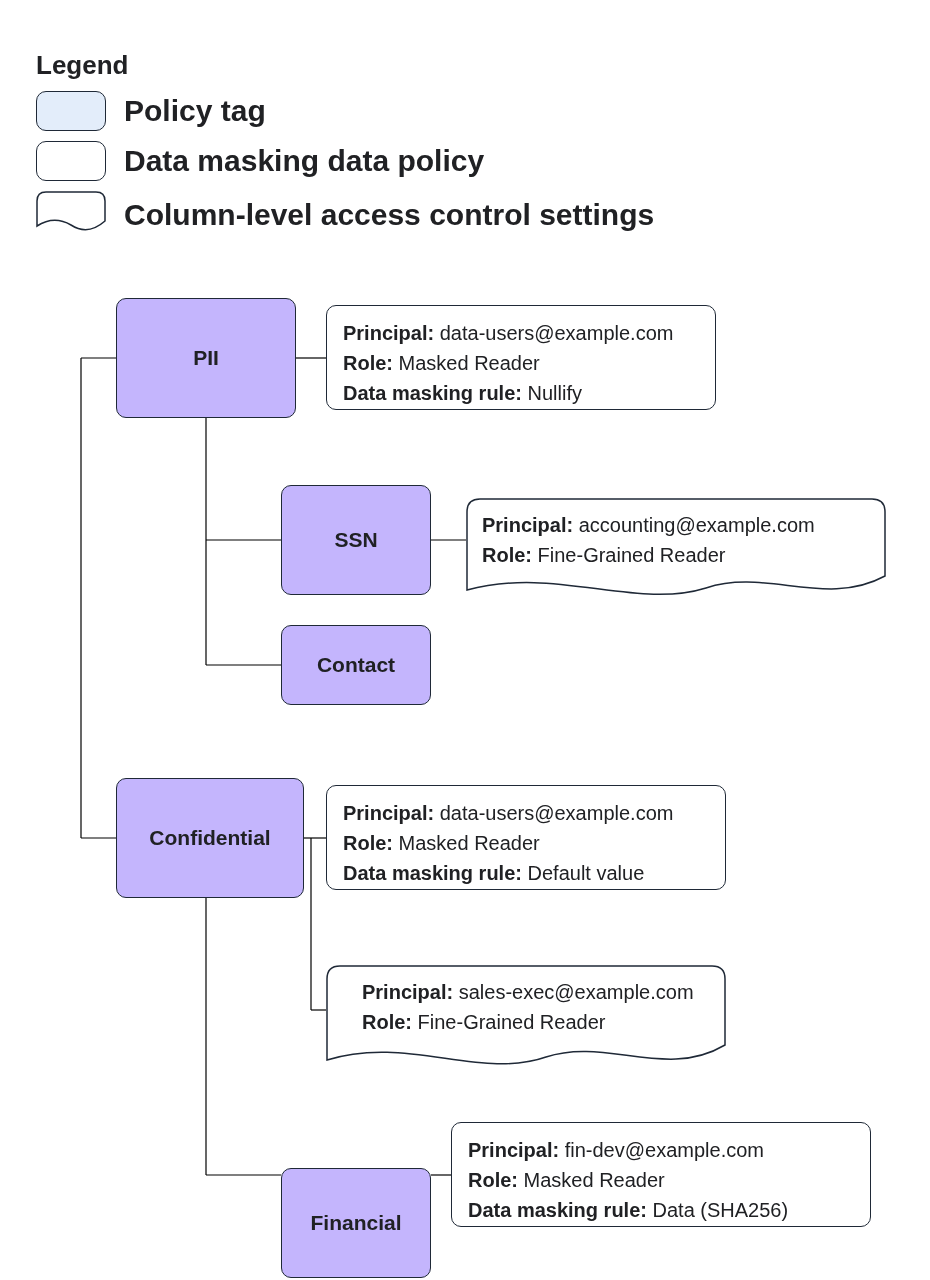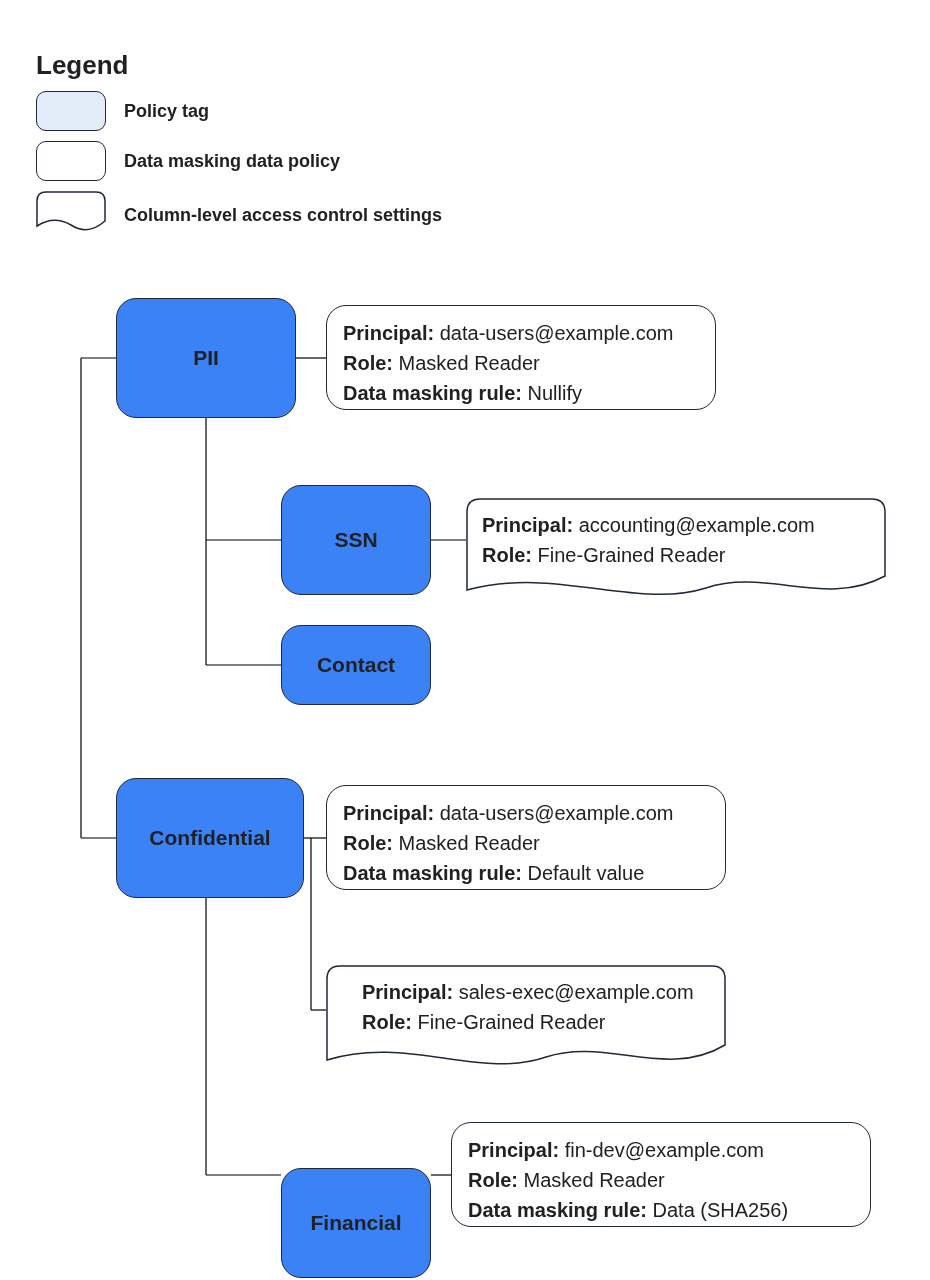--- a/index.html
+++ b/index.html
@@ -30,43 +30,43 @@
     font-weight: 700;
     margin-bottom: 10px;
     color: #202124;
   }
   .legend-row {
     display: flex;
     align-items: center;
     gap: 18px;
     margin-bottom: 10px;
   }
-  .legend-text { font-size: 18px; font-weight: 700; color: #202124; }
+  .legend-text { font-size: 30px; font-weight: 700; color: #202124; }
 
   .swatch-tag {
     width: 70px; height: 40px;
     background: #E3EDFA;
     border: 1.5px solid #1F2937;
     border-radius: 10px;
   }
   .swatch-policy {
     width: 70px; height: 40px;
     background: #fff;
     border: 1.5px solid #1F2937;
     border-radius: 10px;
   }
 
   .box {
     position: absolute;
     border: 1.5px solid #1F2937;
-    border-radius: 20px;
+    border-radius: 10px;
     background: #fff;
   }
   .tag {
-    background: #3b82f6;
+    background: #c4b5fd;
     display: flex;
     align-items: center;
     justify-content: center;
     font-weight: 700;
     font-size: 21px;
     color: #202124;
   }
   .policy, .acl {
     padding: 12px 16px;
     font-size: 20px;

